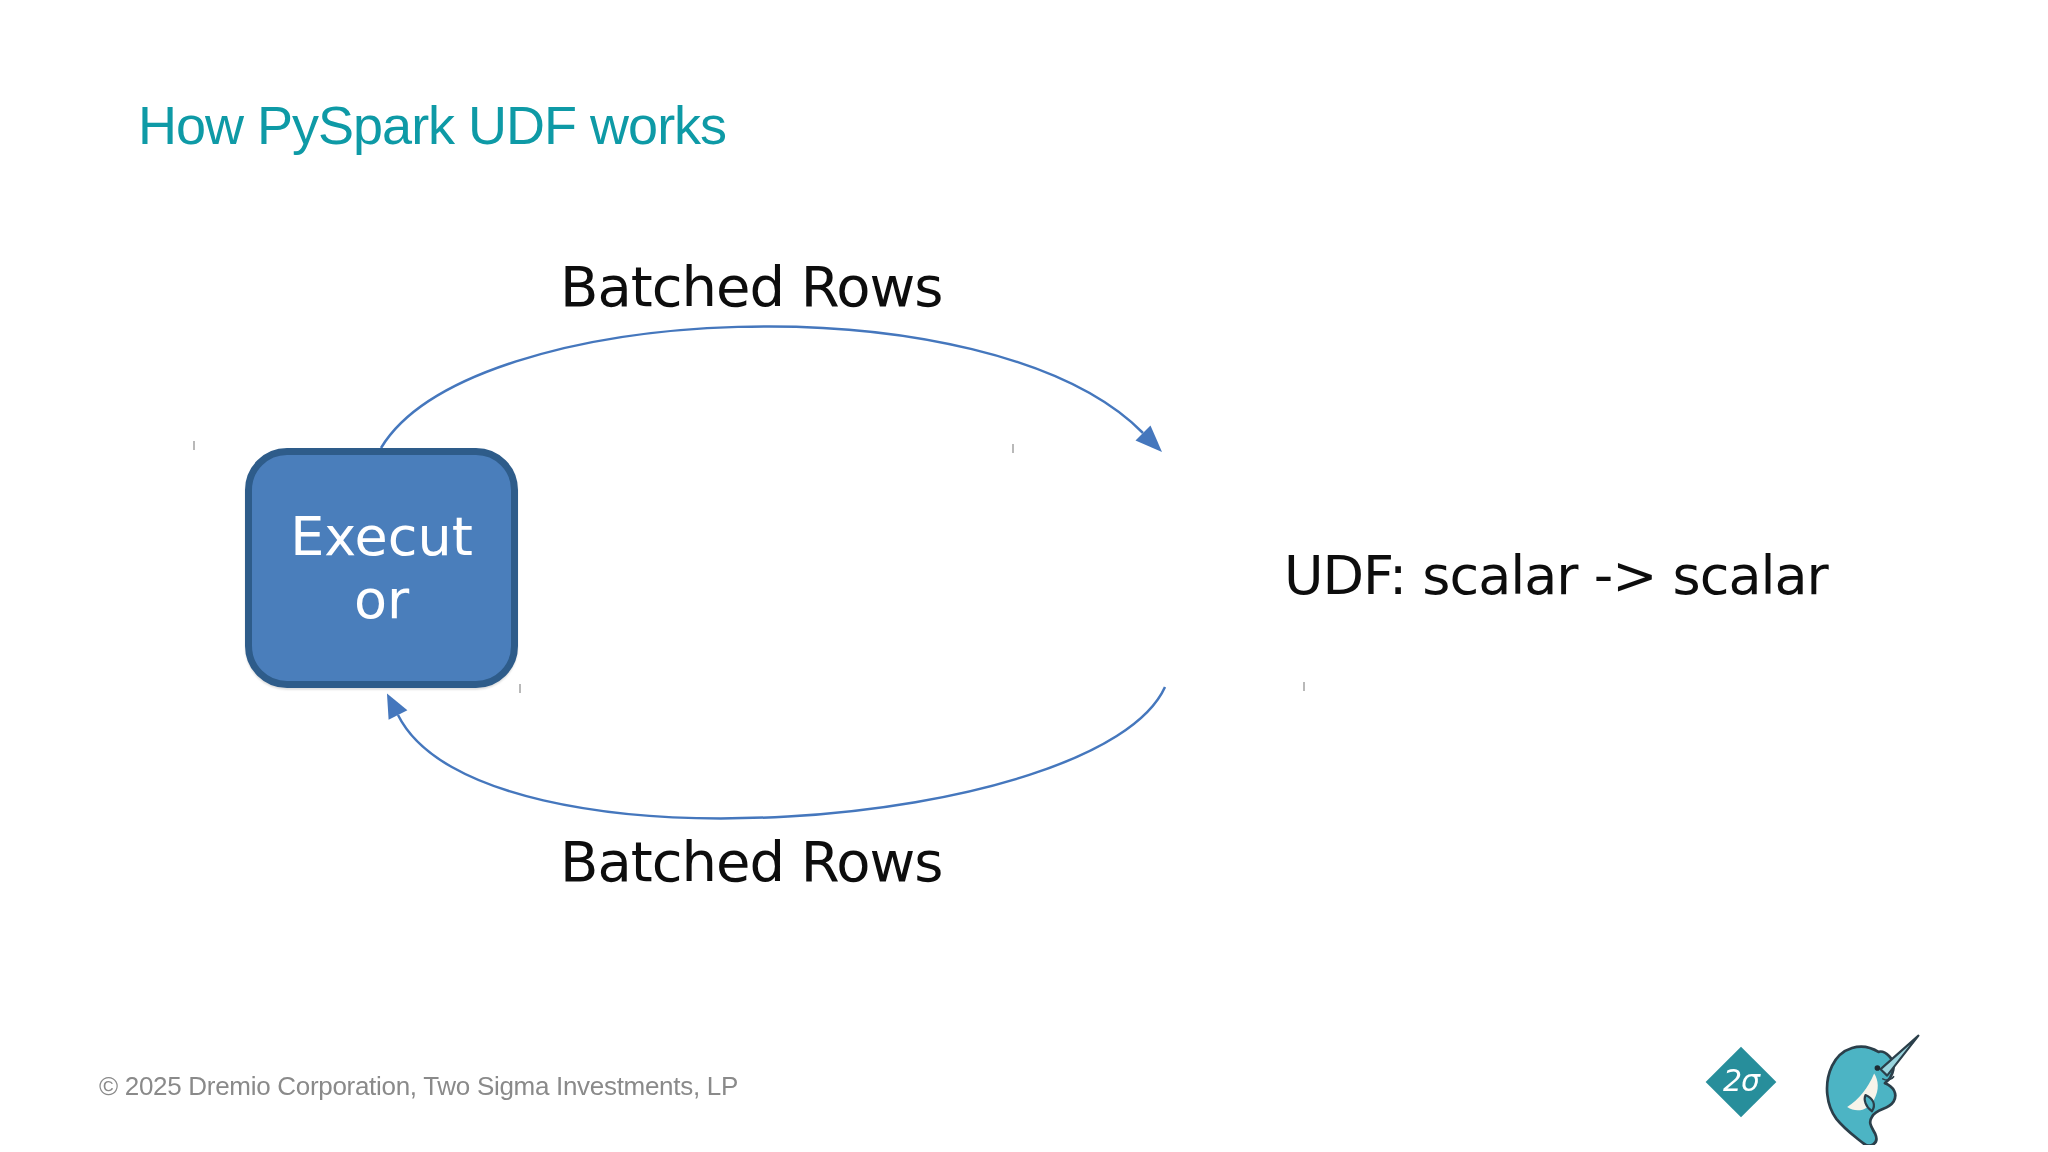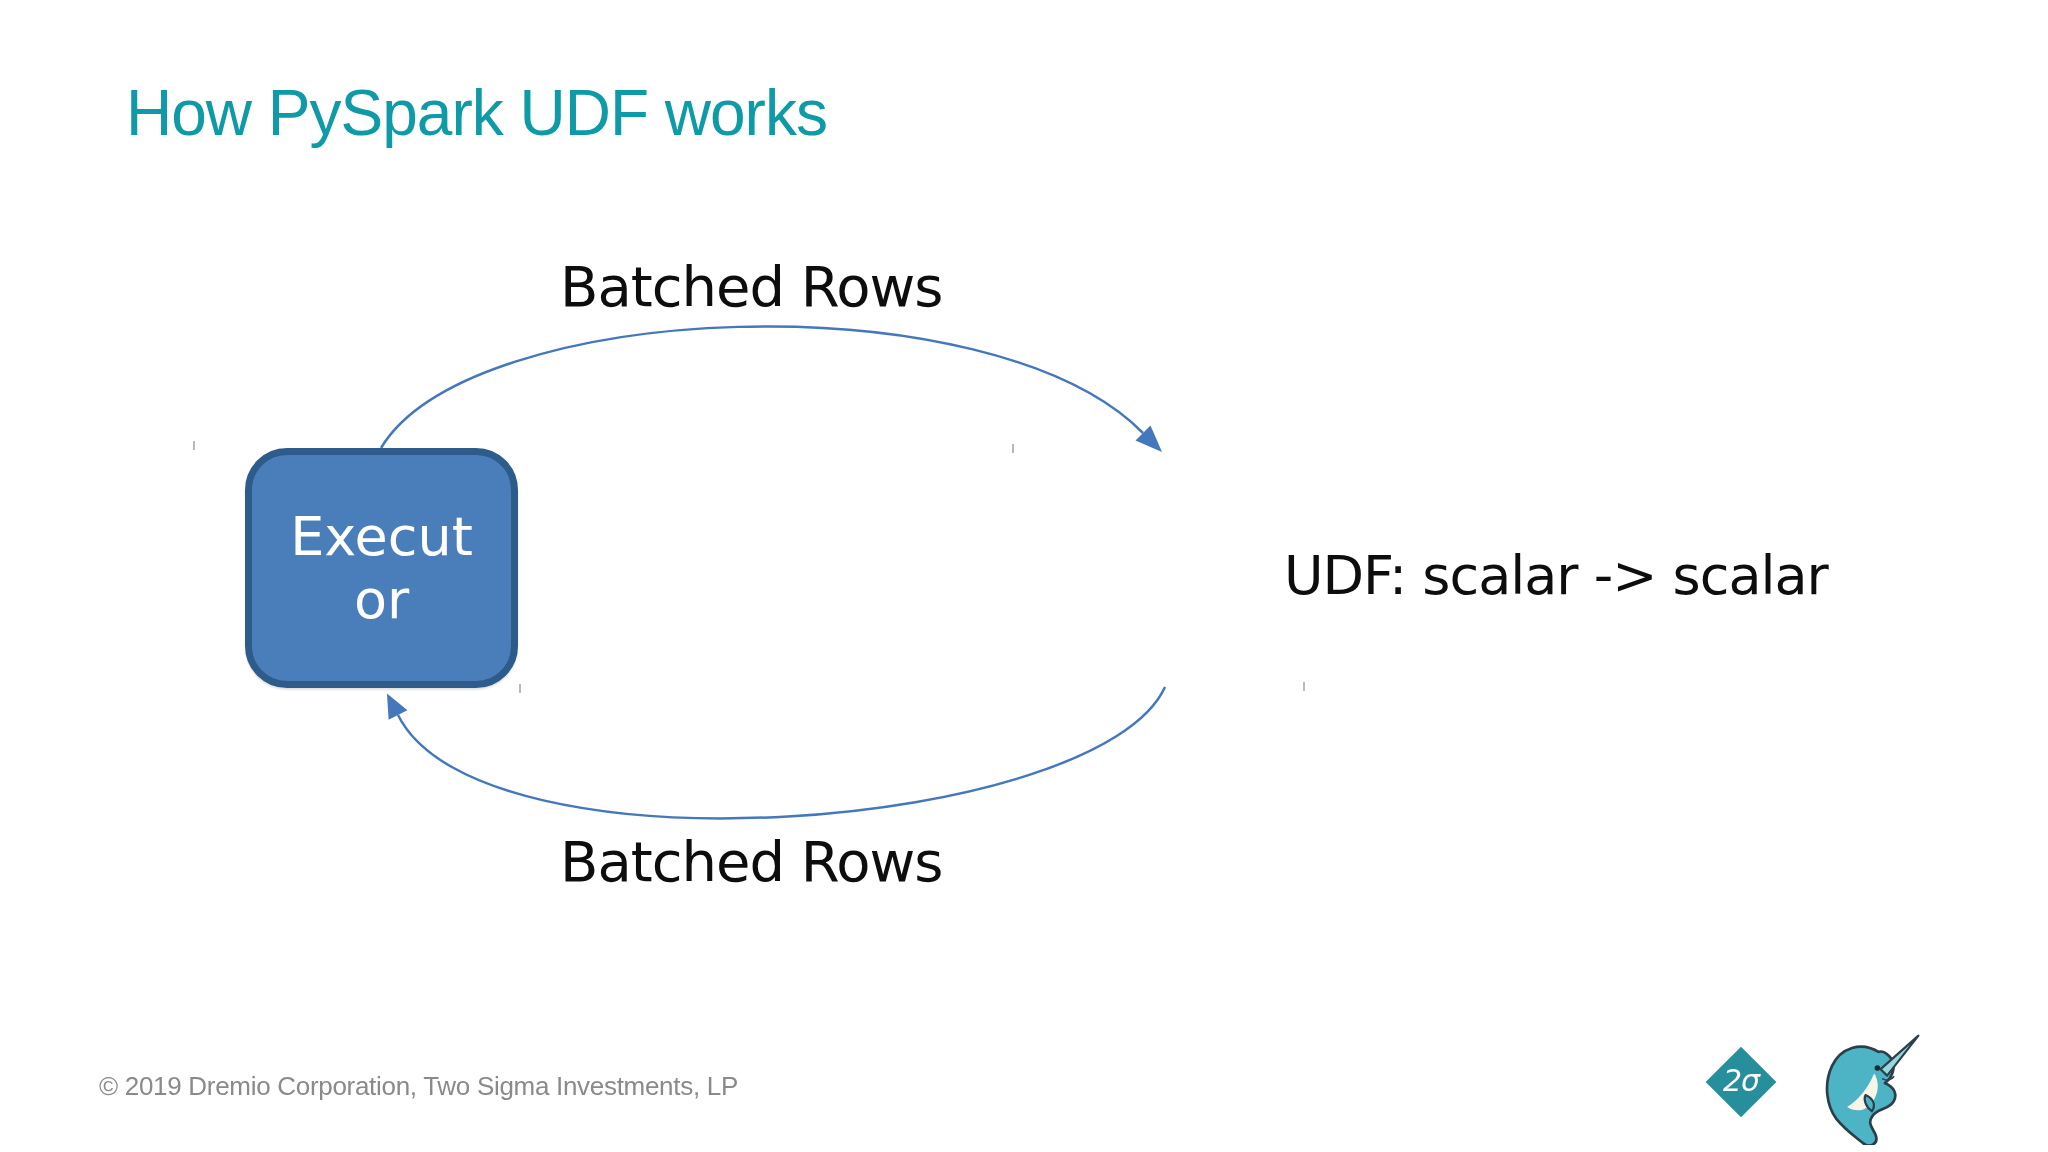--- a/index.html
+++ b/index.html
@@ -1,22 +1,22 @@
 <!DOCTYPE html>
 <html style="--c-title: #0e9aa6; --c-node_fill: #4a7ebb; --c-node_border: #2e5c8a; --c-edge: #4577bd; --c-text_dark: #0d0d0d; --c-footer: #8a8a8a; --c-two_sigma: #278e9b; --c-narwhal: #4cb4c4;"><head>
 <meta charset="utf-8">
 <style>
   html,body{margin:0;padding:0;background:#e8e8e8;}
   .slide{
     position:relative;width:2048px;height:1152px;background:#ffffff;overflow:hidden;
     font-family:"Liberation Sans",sans-serif;
   }
   .title{
-    position:absolute;left:126px;top:78px;margin:0;
-    font-size:64px;line-height:70px;font-weight:400;
+    position:absolute;left:126px;top:78px;margin:12px;
+    font-size:54px;line-height:70px;font-weight:400;
     color:var(--c-title,#0e9aa6);letter-spacing:-1px;
     white-space:nowrap;
   }
   .arcs{position:absolute;left:0;top:0;width:2048px;height:1152px;pointer-events:none;}
   .node{
     position:absolute;box-sizing:border-box;
     background:var(--c-node_fill,#4a7ebb);
     border:7px solid var(--c-node_border,#2e5c8a);
     border-radius:42px;
     display:flex;flex-direction:column;align-items:center;justify-content:center;
@@ -82,21 +82,21 @@
 
   <div class="annotation">UDF: scalar -&gt; scalar</div>
 
   <div class="edge-label edge-label-bottom">Batched Rows</div>
 
   <div class="tick" style="left:193px;top:441px;"></div>
   <div class="tick" style="left:519px;top:684px;"></div>
   <div class="tick" style="left:1012px;top:444px;"></div>
   <div class="tick" style="left:1303px;top:682px;"></div>
 
-  <div class="footer">© 2019 Dremio Corporation, Two Sigma Investments, LP</div>
+  <div class="footer">© 2025 Dremio Corporation, Two Sigma Investments, LP</div>
 
   <div class="two-sigma">
     <span class="ts-text">2σ</span>
   </div>
 
   <svg class="narwhal" viewBox="0 0 100 106">
     <path d="M 56 20 C 40 10, 21 16, 13 33 C 5 50, 8 70, 17 82 C 25 92, 35 99, 41 104
              C 48 110, 57 105, 53 96 C 50 90, 46 86, 50 80 C 55 72, 65 74, 70 66
              C 74 59, 70 52, 62 49 C 70 43, 73 31, 66 24 C 63 21, 59 19, 56 20 Z" fill="#4cb4c4" stroke="#2b3f4a" stroke-width="2.5" stroke-linejoin="round"></path>
     <path d="M 52 40 C 46 54, 38 64, 27 71 C 36 77, 47 74, 52 64 C 57 55, 56 46, 52 40 Z" fill="#f7f4ea"></path>

